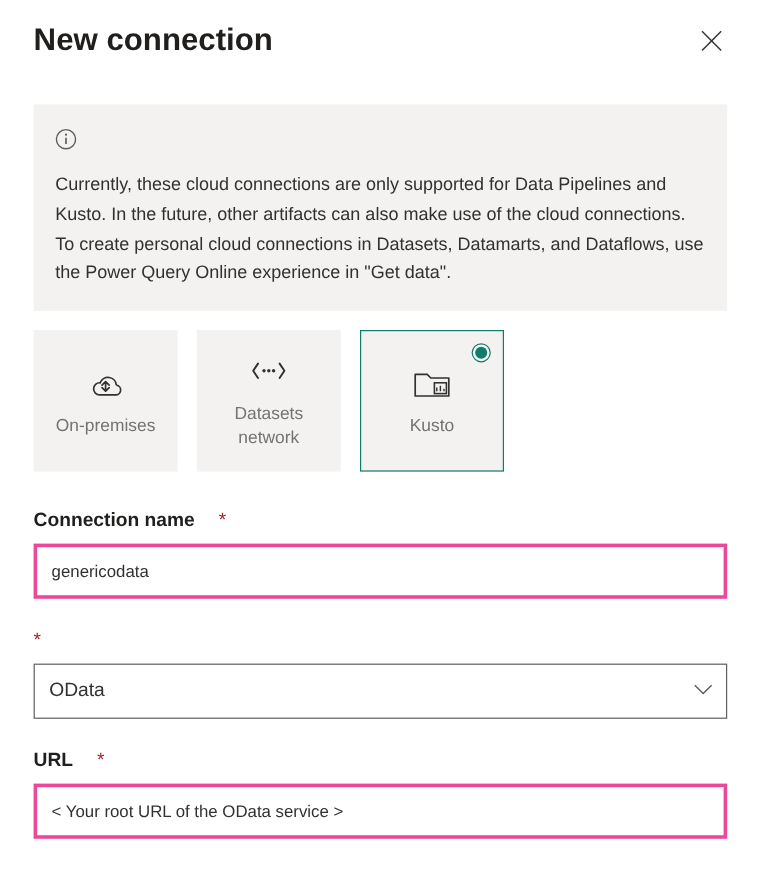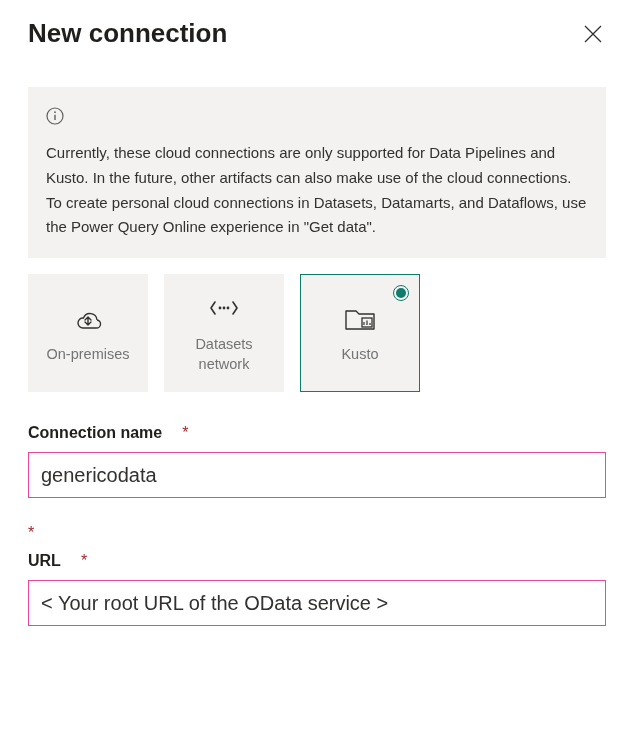--- a/index.html
+++ b/index.html
@@ -98,23 +98,23 @@
     }
     .field-label {
       font-size: 16px;
       font-weight: 600;
       color: #201f1e;
     }
     .req { color: #a4262c; font-size: 16px; }
     .text-input {
       width: 100%;
       height: 46px;
-      border: 1px solid #ec4899;
+      border: 3px solid #ec4899;
       padding: 1px 12px;
-      font-size: 20px;
+      font-size: 14px;
       color: #323130;
       font-family: inherit;
       outline: none;
       margin-bottom: 26px;
     }
     .select-wrap {
       position: relative;
       width: 100%;
       margin-bottom: 26px;
     }
@@ -207,20 +207,30 @@
 
   <div class="label-row">
     <span class="field-label">Connection name</span>
     <span class="req">*</span>
   </div>
   <input type="text" class="text-input" value="genericodata" style="">
 
   <div class="label-row">
     <span class="req">*</span>
   </div>
+  <div class="select-wrap">
+    <div class="select-input">
+      <span>OData</span>
+    </div>
+    <div class="chevron">
+      <svg width="16" height="10" viewBox="0 0 16 10">
+        <path d="M1 1 L8 8 L15 1" fill="none" stroke="#605e5c" stroke-width="1.2"></path>
+      </svg>
+    </div>
+  </div>
 
   <div class="label-row">
     <span class="field-label">URL</span>
     <span class="req">*</span>
   </div>
   <input type="text" class="text-input" value="&lt; Your root URL of the OData service &gt;" style="">
 
 </div>
 
 </body></html>

